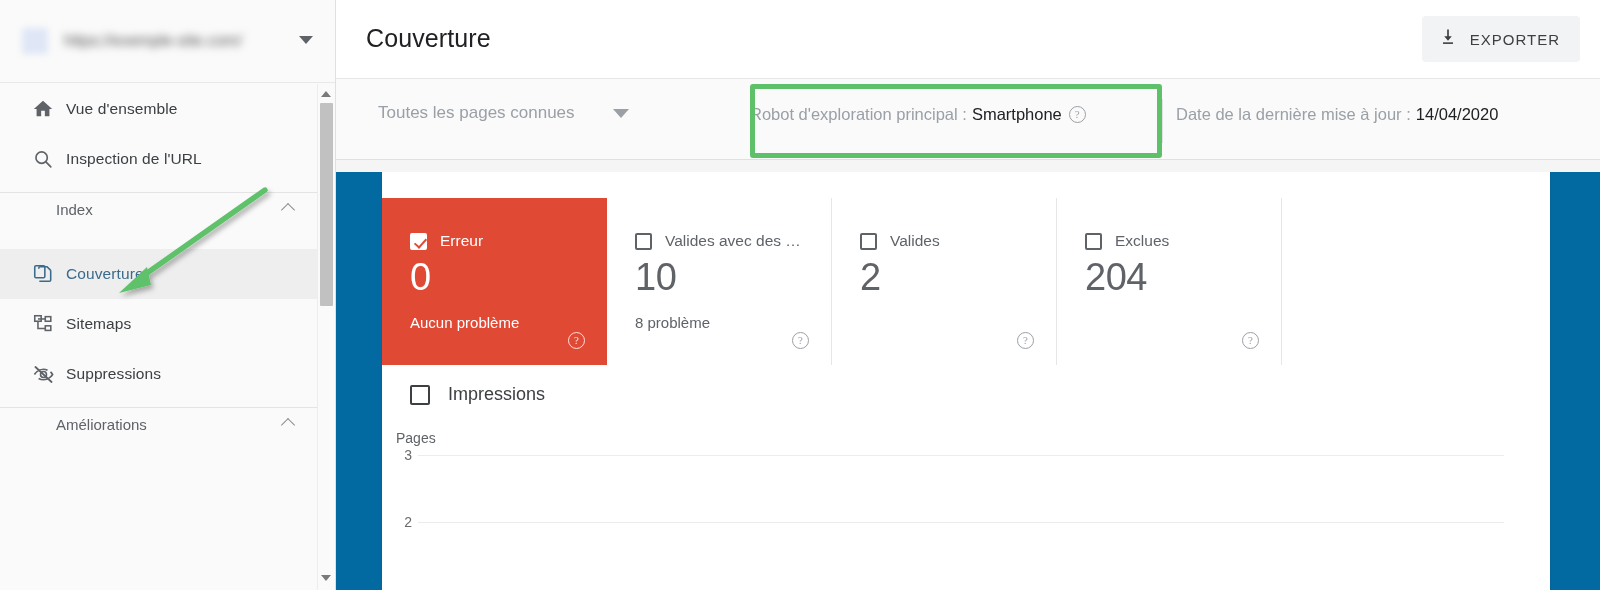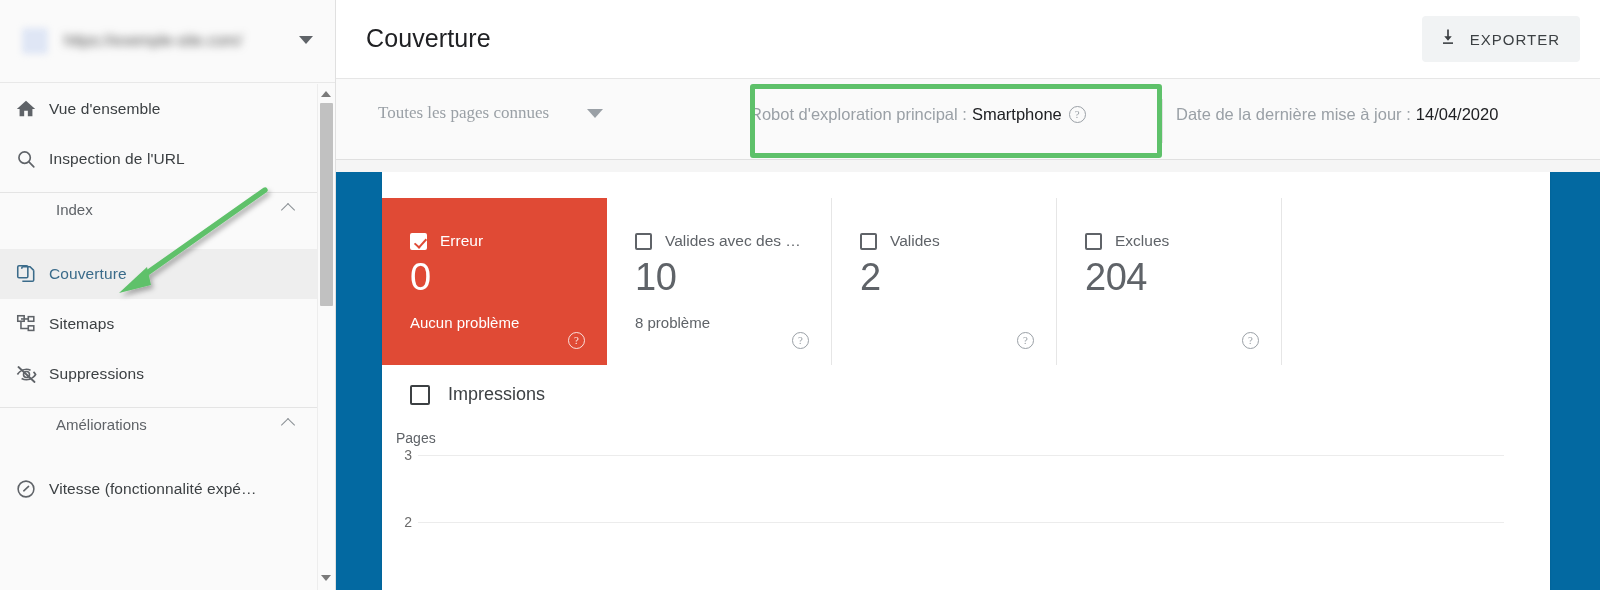--- a/index.html
+++ b/index.html
@@ -56,21 +56,21 @@
   }
 
   #nav-scroll {
     position: absolute; left: 0; top: 84px;
     width: 318px; height: 506px;
     background: #fafafa;
   }
   .nav-item {
     height: 50px;
     display: flex; align-items: center;
-    padding-left: 15px;
+    padding-left: 32px;
     cursor: pointer;
   }
   .nav-item .nav-ico {
     width: 34px; flex: none;
     display: flex; align-items: center; justify-content: flex-start;
     color: #5f6368;
   }
   .nav-item .nav-label {
     font-size: 15.5px;
     color: #3c4043;
@@ -169,21 +169,20 @@
     position: absolute; left: 336px; top: 78px;
     width: 1264px; height: 82px;
     background: #fafafa;
     border-top: 1px solid #e6e6e6;
     border-bottom: 1px solid #e0e0e0;
   }
   #filter-dropdown {
     position: absolute; left: 42px; top: 24px;
     display: flex; align-items: center;
     cursor: pointer;
-    font-family: Liberation Serif, serif;
   }
   #filter-dropdown .fd-label {
     font-size: 17px; color: #9aa0a6;
   }
   #filter-dropdown .fd-caret {
     margin-left: 38px;
     width: 0; height: 0;
     border-left: 8px solid transparent;
     border-right: 8px solid transparent;
     border-top: 9px solid #9aa0a6;
@@ -436,29 +435,20 @@
         <span class="nav-label">Suppressions</span>
       </div>
 
       <div class="nav-divider"></div>
 
       <div class="nav-section">
         <span class="sec-label">Améliorations</span>
         <span class="chev-up"></span>
       </div>
 
-      <div class="nav-item">
-        <span class="nav-ico">
-          <svg width="22" height="22" viewBox="0 0 24 24" fill="none" stroke="currentColor" stroke-width="1.7">
-              <circle cx="12" cy="12" r="8.6"></circle>
-              <line x1="14.8" y1="9.2" x2="9.6" y2="14" stroke-linecap="round"></line>
-            </svg>
-        </span>
-        <span class="nav-label">Vitesse (fonctionnalité expé…</span>
-      </div>
 
     </div>
 
     <div id="sb-track">
       <div id="sb-up">
           <span class="sb-arrow up"></span>
         </div>
       <div id="sb-thumb"></div>
       <div id="sb-down">
           <span class="sb-arrow down"></span>

